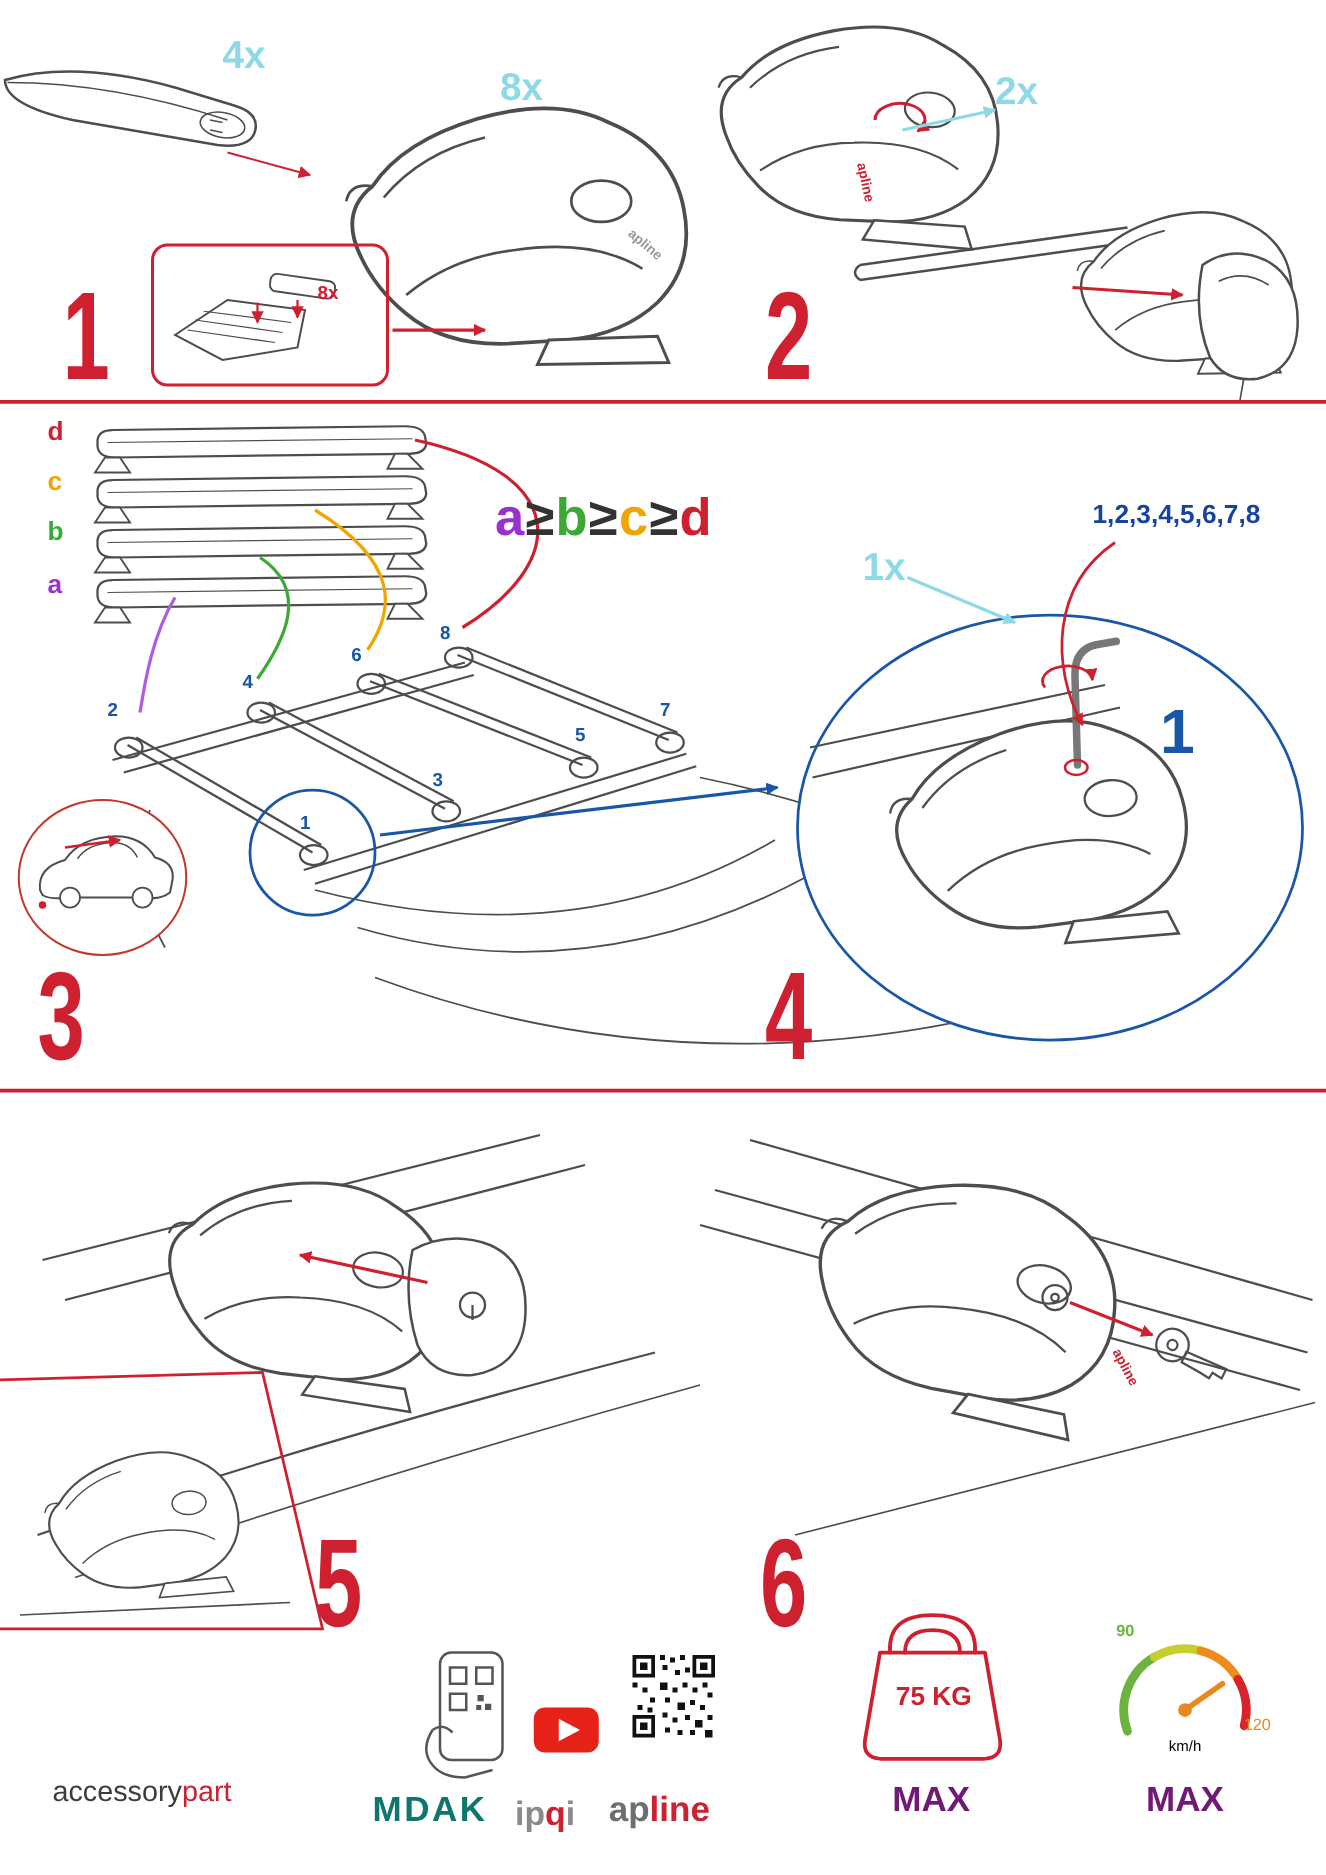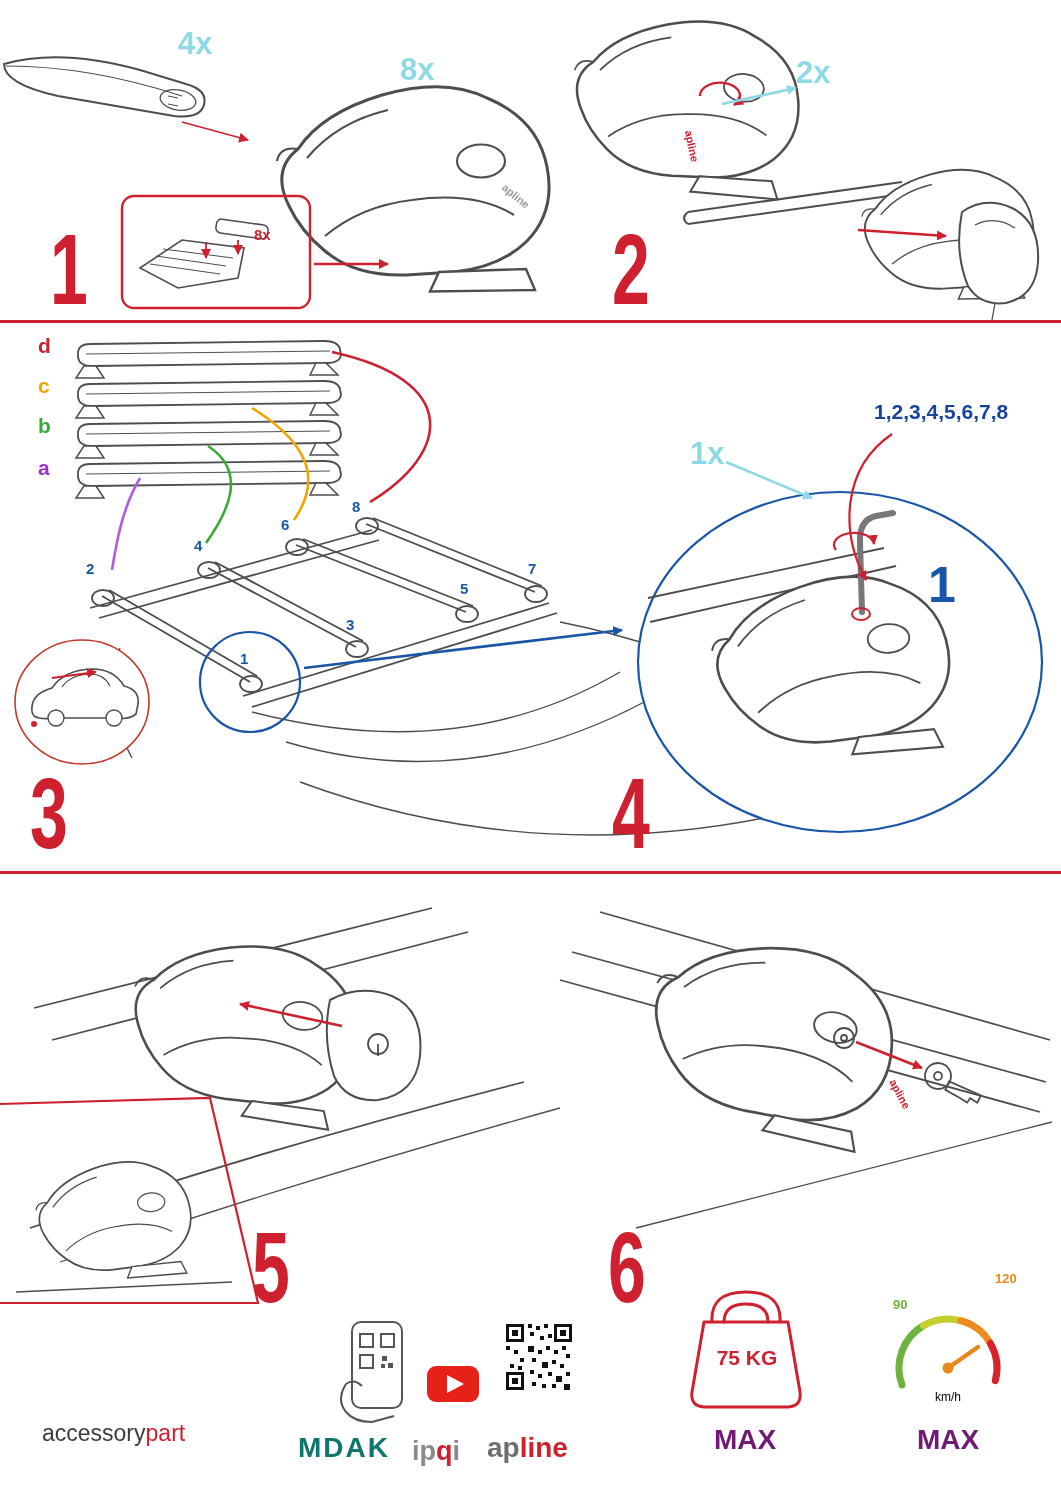--- a/index.html
+++ b/index.html
@@ -275,20 +275,23 @@
   <div class="abs step-num" style="left:612px;top:228px">2</div>
   <span class="abs mark red" style="left:676px;top:140px;transform:rotate(78deg)">apline</span>
 
   <div class="divider" style="top:320px"></div>
 
   <div class="abs letter l-d" style="left:38px;top:334px">d</div>
   <div class="abs letter l-c" style="left:38px;top:374px">c</div>
   <div class="abs letter l-b" style="left:38px;top:414px">b</div>
   <div class="abs letter l-a" style="left:38px;top:456px">a</div>
 
+  <div class="abs formula" style="left:396px;top:390px">
+    <span class="f-a">a</span><span class="f-ge">≥</span><span class="f-b">b</span><span class="f-ge">≥</span><span class="f-c">c</span><span class="f-ge">≥</span><span class="f-d">d</span>
+  </div>
 
   <div class="abs pos" style="left:352px;top:498px">8</div>
   <div class="abs pos" style="left:281px;top:516px">6</div>
   <div class="abs pos" style="left:194px;top:537px">4</div>
   <div class="abs pos" style="left:86px;top:560px">2</div>
   <div class="abs pos" style="left:528px;top:560px">7</div>
   <div class="abs pos" style="left:460px;top:580px">5</div>
   <div class="abs pos" style="left:346px;top:616px">3</div>
   <div class="abs pos" style="left:240px;top:650px">1</div>
 
@@ -314,17 +317,17 @@
     <span style="color:#8a8a8a">ip</span><span class="red">q</span><span style="color:#8a8a8a">i</span>
   </div>
   <div class="abs" style="left:487px;top:1432px;font-size:28px;font-weight:700">
     <span style="color:#6e6e6e">ap</span><span class="red">line</span>
   </div>
 
   <div class="abs center" style="left:692px;top:1346px;width:110px;font-size:21px;font-weight:700;color:#cf2030">75 KG</div>
   <div class="abs max" style="left:690px;top:1424px;width:110px">MAX</div>
 
   <div class="abs" style="left:893px;top:1297px;font-size:13px;font-weight:700;color:#6db33f">90</div>
-  <div class="abs" style="left:995px;top:1271px;font-size:13px;font-weight:700;color:#e8891e">120</div>
+  <div class="abs" style="left:995px;top:1372px;font-size:13px;font-weight:400;color:#e8891e">120</div>
   <div class="abs center" style="left:923px;top:1390px;width:50px;font-size:12px;color:#000000">km/h</div>
   <div class="abs max" style="left:898px;top:1424px;width:100px">MAX</div>
 
 </div>
 
 </body></html>

